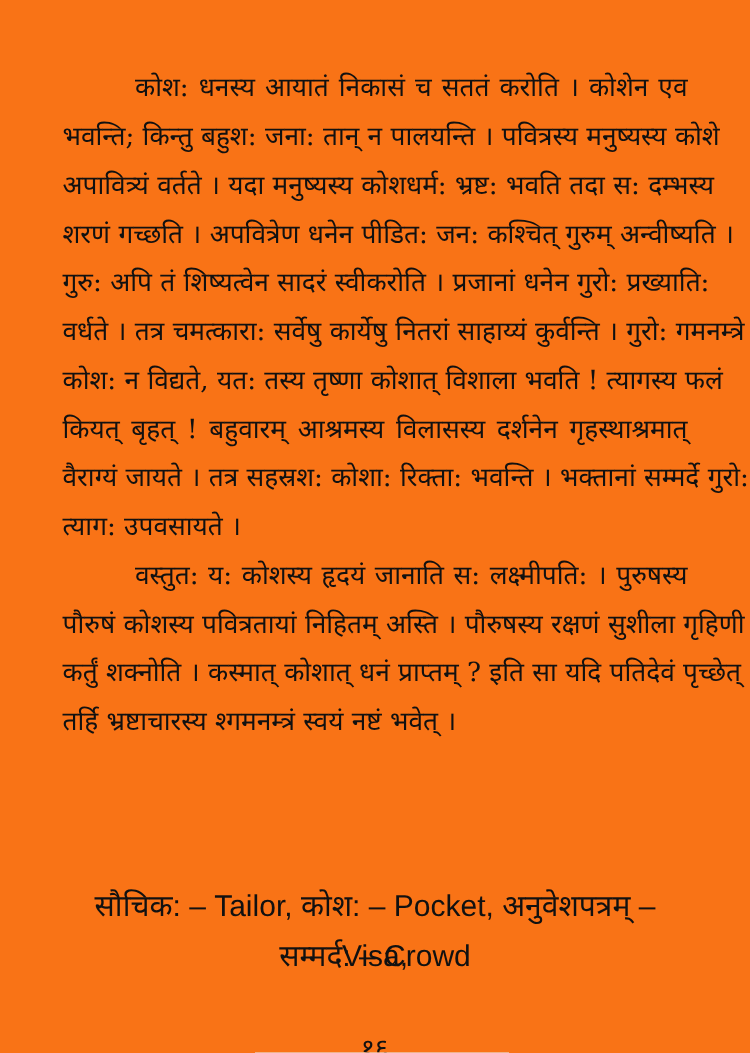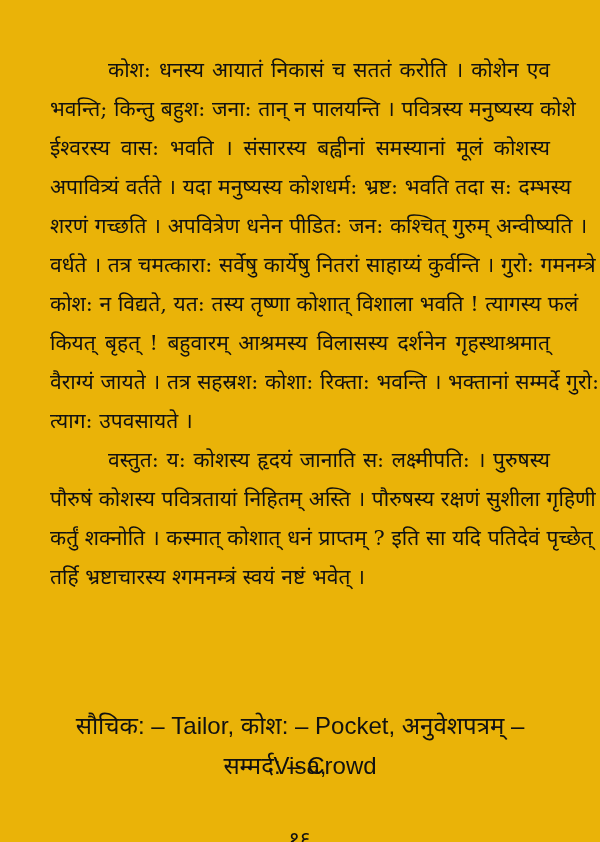--- a/index.html
+++ b/index.html
@@ -5,21 +5,21 @@
   html, body {
     margin: 0;
     padding: 0;
     background: #e8e8e8;
   }
   .page {
     position: relative;
     width: 600px;
     height: 842px;
     margin: 0 auto;
-    background: #eab308;
+    background: #f97316;
     color: #111111;
     overflow: hidden;
     font-family: "DejaVu Serif", serif;
   }
   .text-block {
     position: absolute;
     left: 50px;
     width: 500px;
   }
   .body-block { top: 51px; }
@@ -60,23 +60,23 @@
 </style>
 </head>
 <body>
 
 <div class="page">
 
   <div class="text-block body-block">
 
     <div class="body-line indent-first">कोश: धनस्य आयातं निकासं च सततं करोति । कोशेन एव</div>
     <div class="body-line">भवन्ति; किन्तु बहुश: जना: तान् न पालयन्ति । पवित्रस्य मनुष्यस्य कोशे</div>
-    <div class="body-line">ईश्वरस्य वास: भवति । संसारस्य बह्वीनां समस्यानां मूलं कोशस्य</div>
     <div class="body-line">अपावित्र्यं वर्तते । यदा मनुष्यस्य कोशधर्म: भ्रष्ट: भवति तदा स: दम्भस्य</div>
     <div class="body-line">शरणं गच्छति । अपवित्रेण धनेन पीडित: जन: कश्चित् गुरुम् अन्वीष्यति ।</div>
+    <div class="body-line">गुरु: अपि तं शिष्यत्वेन सादरं स्वीकरोति । प्रजानां धनेन गुरो: प्रख्याति:</div>
     <div class="body-line">वर्धते । तत्र चमत्कारा: सर्वेषु कार्येषु नितरां साहाय्यं कुर्वन्ति । गुरो: गमनम्त्रे</div>
     <div class="body-line">कोश: न विद्यते, यत: तस्य तृष्णा कोशात् विशाला भवति ! त्यागस्य फलं</div>
     <div class="body-line">कियत् बृहत् ! बहुवारम् आश्रमस्य विलासस्य दर्शनेन गृहस्थाश्रमात्</div>
     <div class="body-line">वैराग्यं जायते । तत्र सहस्रश: कोशा: रिक्ता: भवन्ति । भक्तानां सम्मर्दे गुरो:</div>
     <div class="body-line para-last">त्याग: उपवसायते ।</div>
 
     <div class="body-line indent-first">वस्तुत: य: कोशस्य हृदयं जानाति स: लक्ष्मीपति: । पुरुषस्य</div>
     <div class="body-line">पौरुषं कोशस्य पवित्रतायां निहितम् अस्ति । पौरुषस्य रक्षणं सुशीला गृहिणी</div>
     <div class="body-line">कर्तुं शक्नोति । कस्मात् कोशात् धनं प्राप्तम् ? इति सा यदि पतिदेवं पृच्छेत्</div>
     <div class="body-line para-last">तर्हि भ्रष्टाचारस्य श्गमनम्त्रं स्वयं नष्टं भवेत् ।</div>

